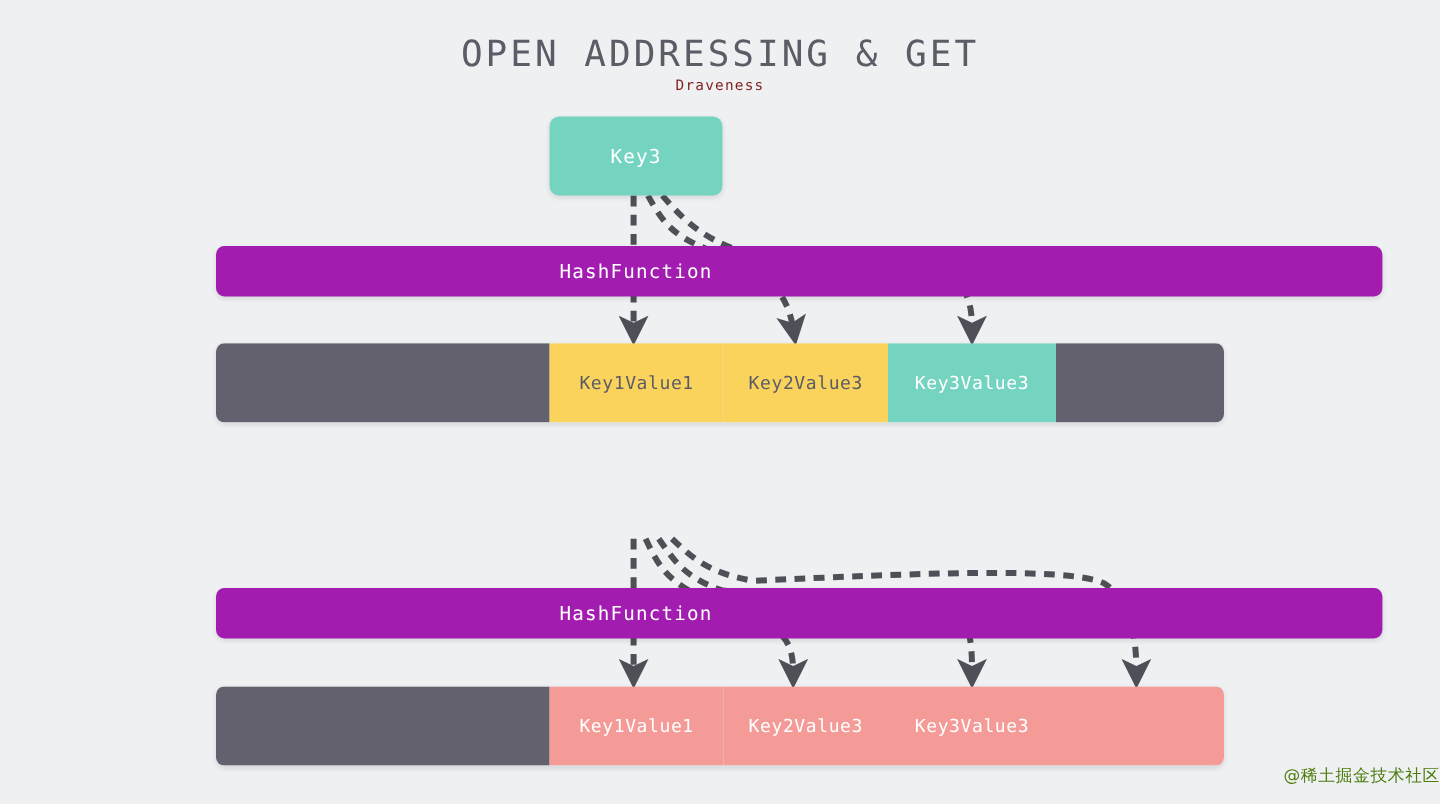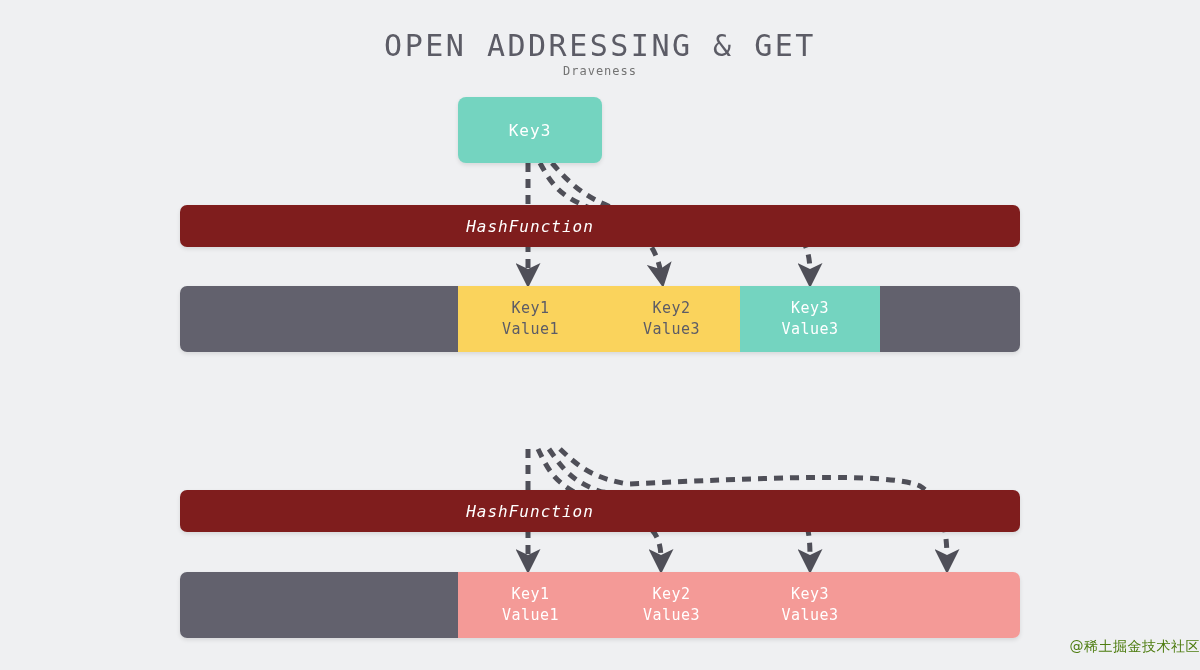--- a/index.html
+++ b/index.html
@@ -33,21 +33,21 @@
     color: #5c5c66;
     font-family: "DejaVu Sans Mono", "Liberation Mono", monospace;
     white-space: nowrap;
   }
   #subtitle {
     left: 0; top: 64px;
     width: 1200px;
     text-align: center;
     font-size: 12px;
     letter-spacing: 1px;
-    color: #737373;
+    color: #7f1d1d;
     font-family: "DejaVu Sans Mono", "Liberation Mono", monospace;
   }
 
   
   .key-box {
     width: 144px;
     height: 66px;
     background: #74d4c0;
     border-radius: 8px;
     box-shadow: 0 2px 4px rgba(0,0,0,0.10);
@@ -55,26 +55,25 @@
     align-items: center;
     justify-content: center;
     font-size: 16px;
     color: #ffffff;
     letter-spacing: 1px;
   }
 
   
   .hash-bar {
     left: 180px;
-    width: 840px;
+    width: 972px;
     height: 42px;
-    background: #7f1d1d;
+    background: #a21caf;
     border-radius: 7px;
     box-shadow: 0 2px 4px rgba(0,0,0,0.10);
-    font-style: italic;
   }
   .hash-label {
     position: absolute;
     left: 0; top: 0;
     width: 840px;
     height: 42px;
     display: flex;
     align-items: center;
     justify-content: center;
     font-size: 16px;
@@ -90,21 +89,21 @@
     width: 840px;
     height: 66px;
     border-radius: 7px;
     box-shadow: 0 2px 4px rgba(0,0,0,0.10);
     overflow: hidden;
     display: flex;
   }
   .slot {
     height: 66px;
     display: flex;
-    flex-direction: column;
+    flex-direction: row;
     align-items: center;
     justify-content: center;
     font-size: 15px;
     line-height: 21px;
     letter-spacing: 0.5px;
     box-sizing: border-box;
   }
   .slot .k, .slot .v { display: block; }
 
   

